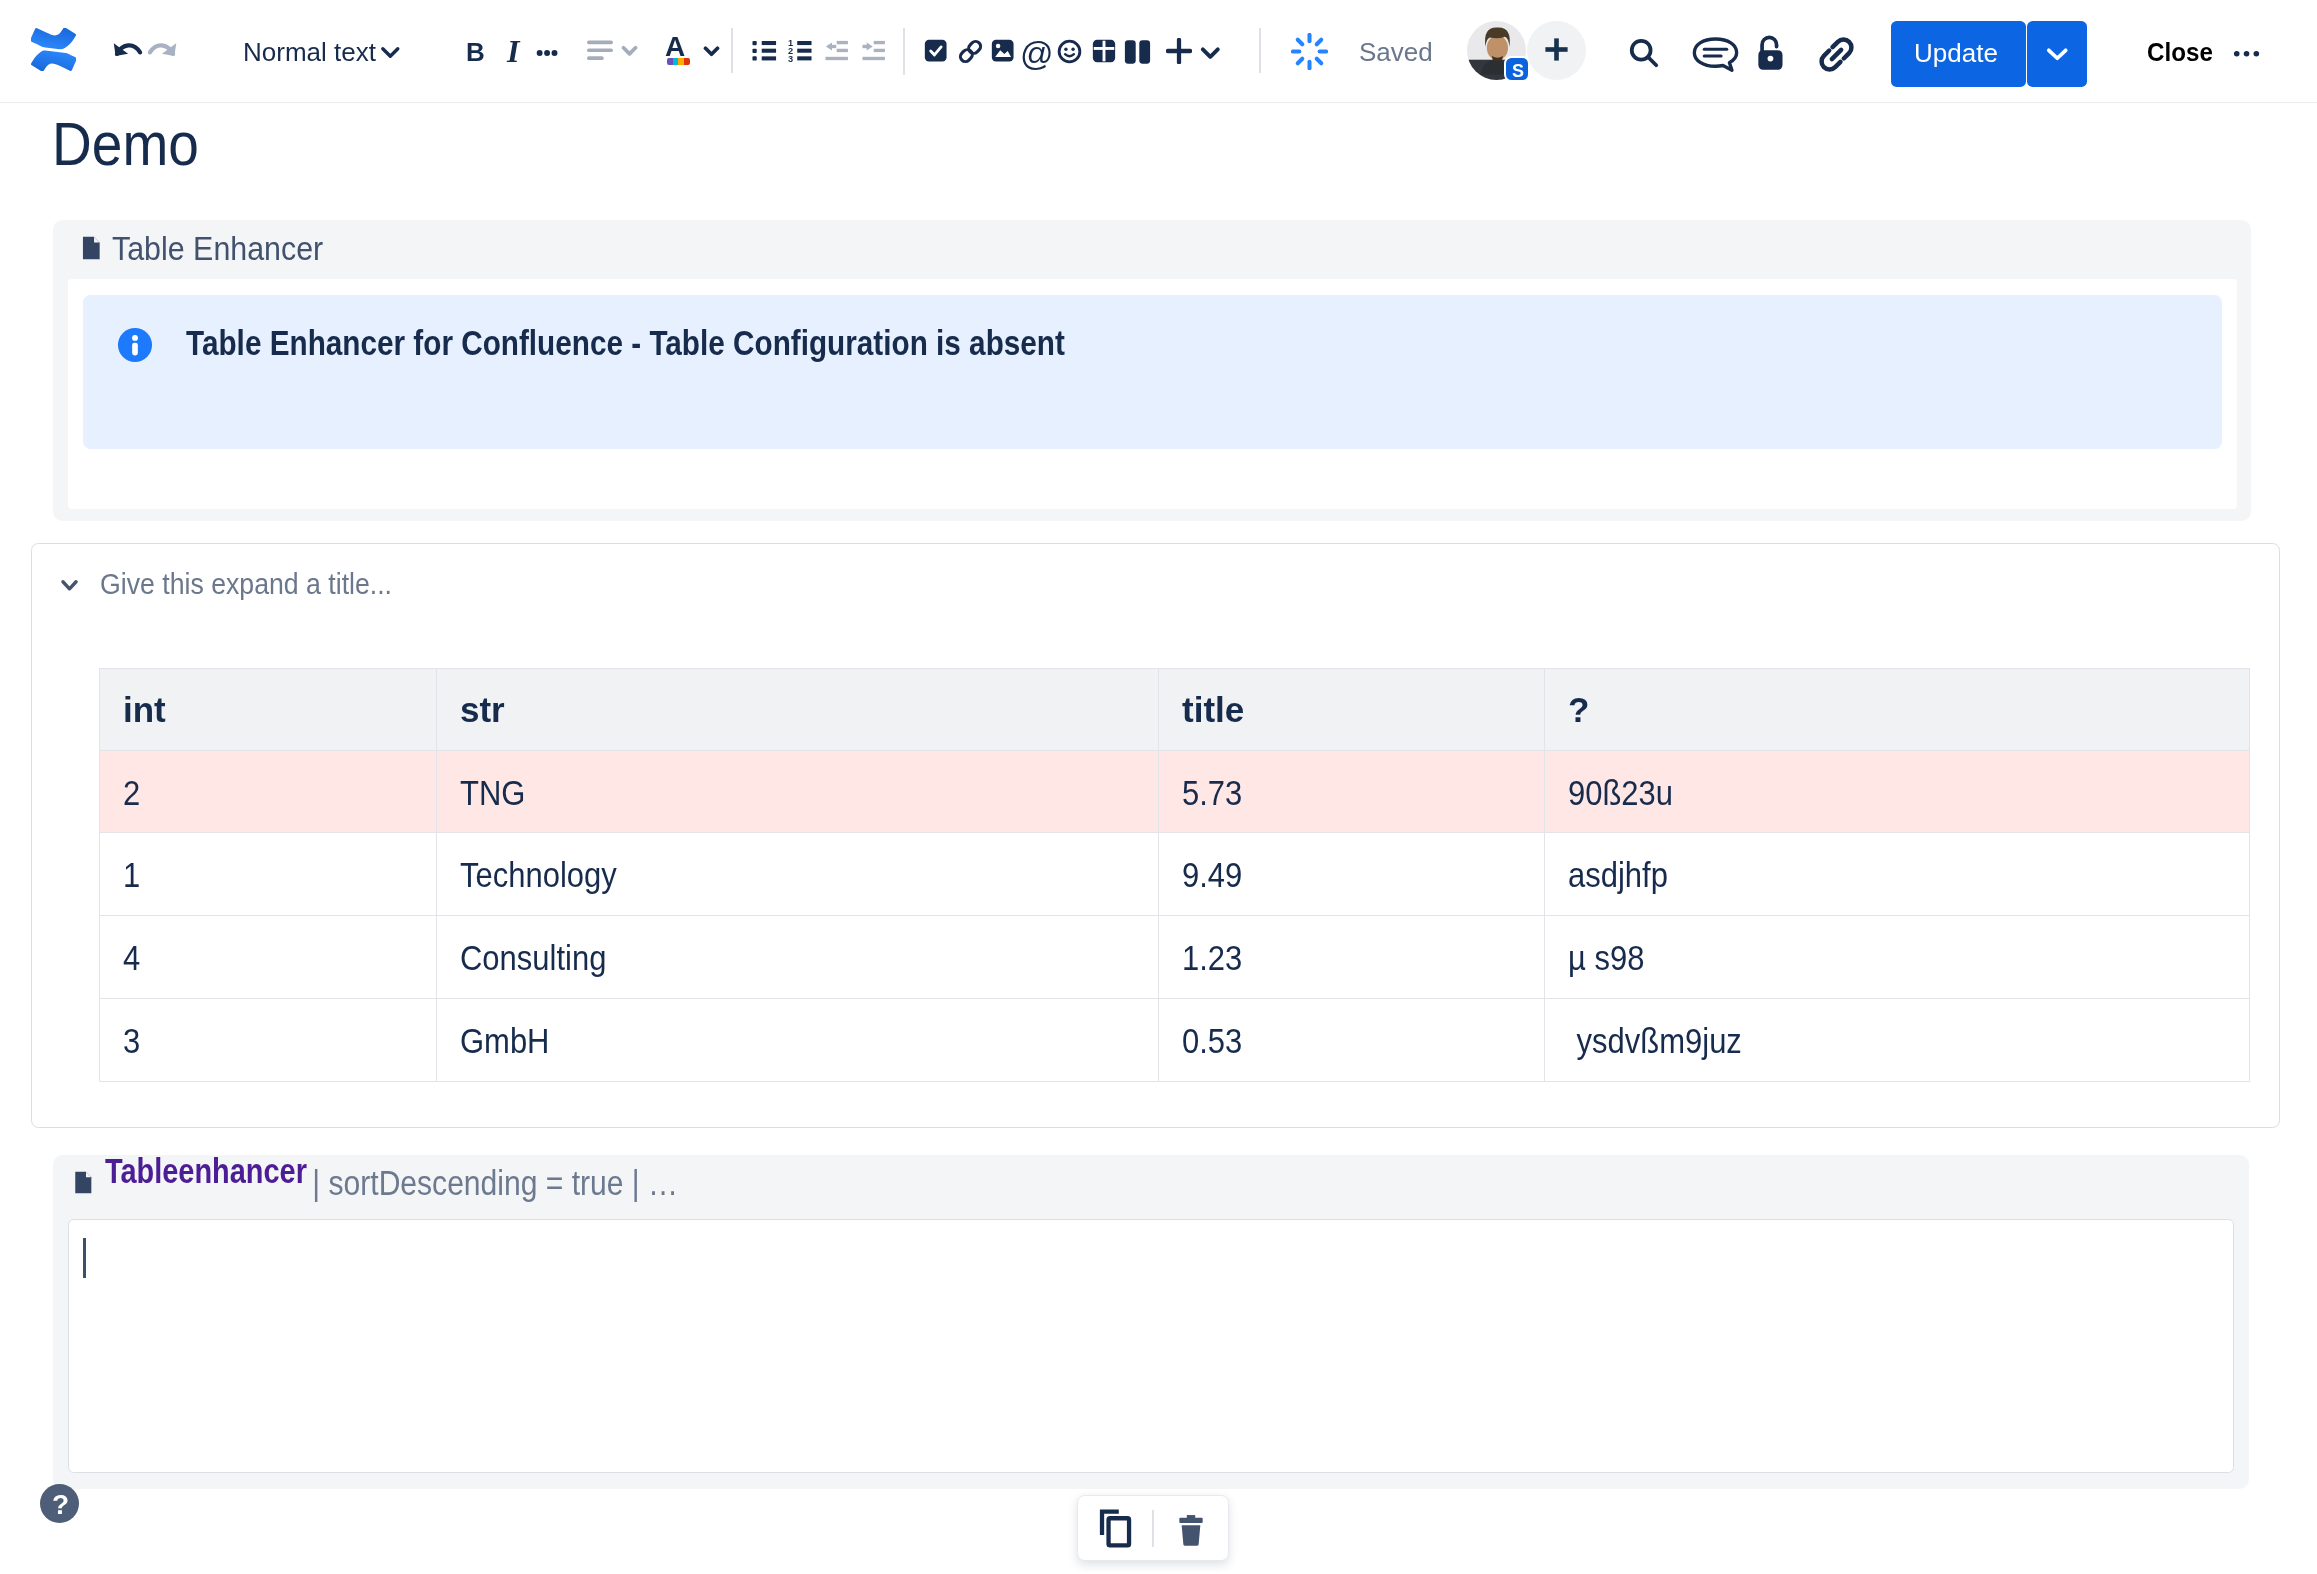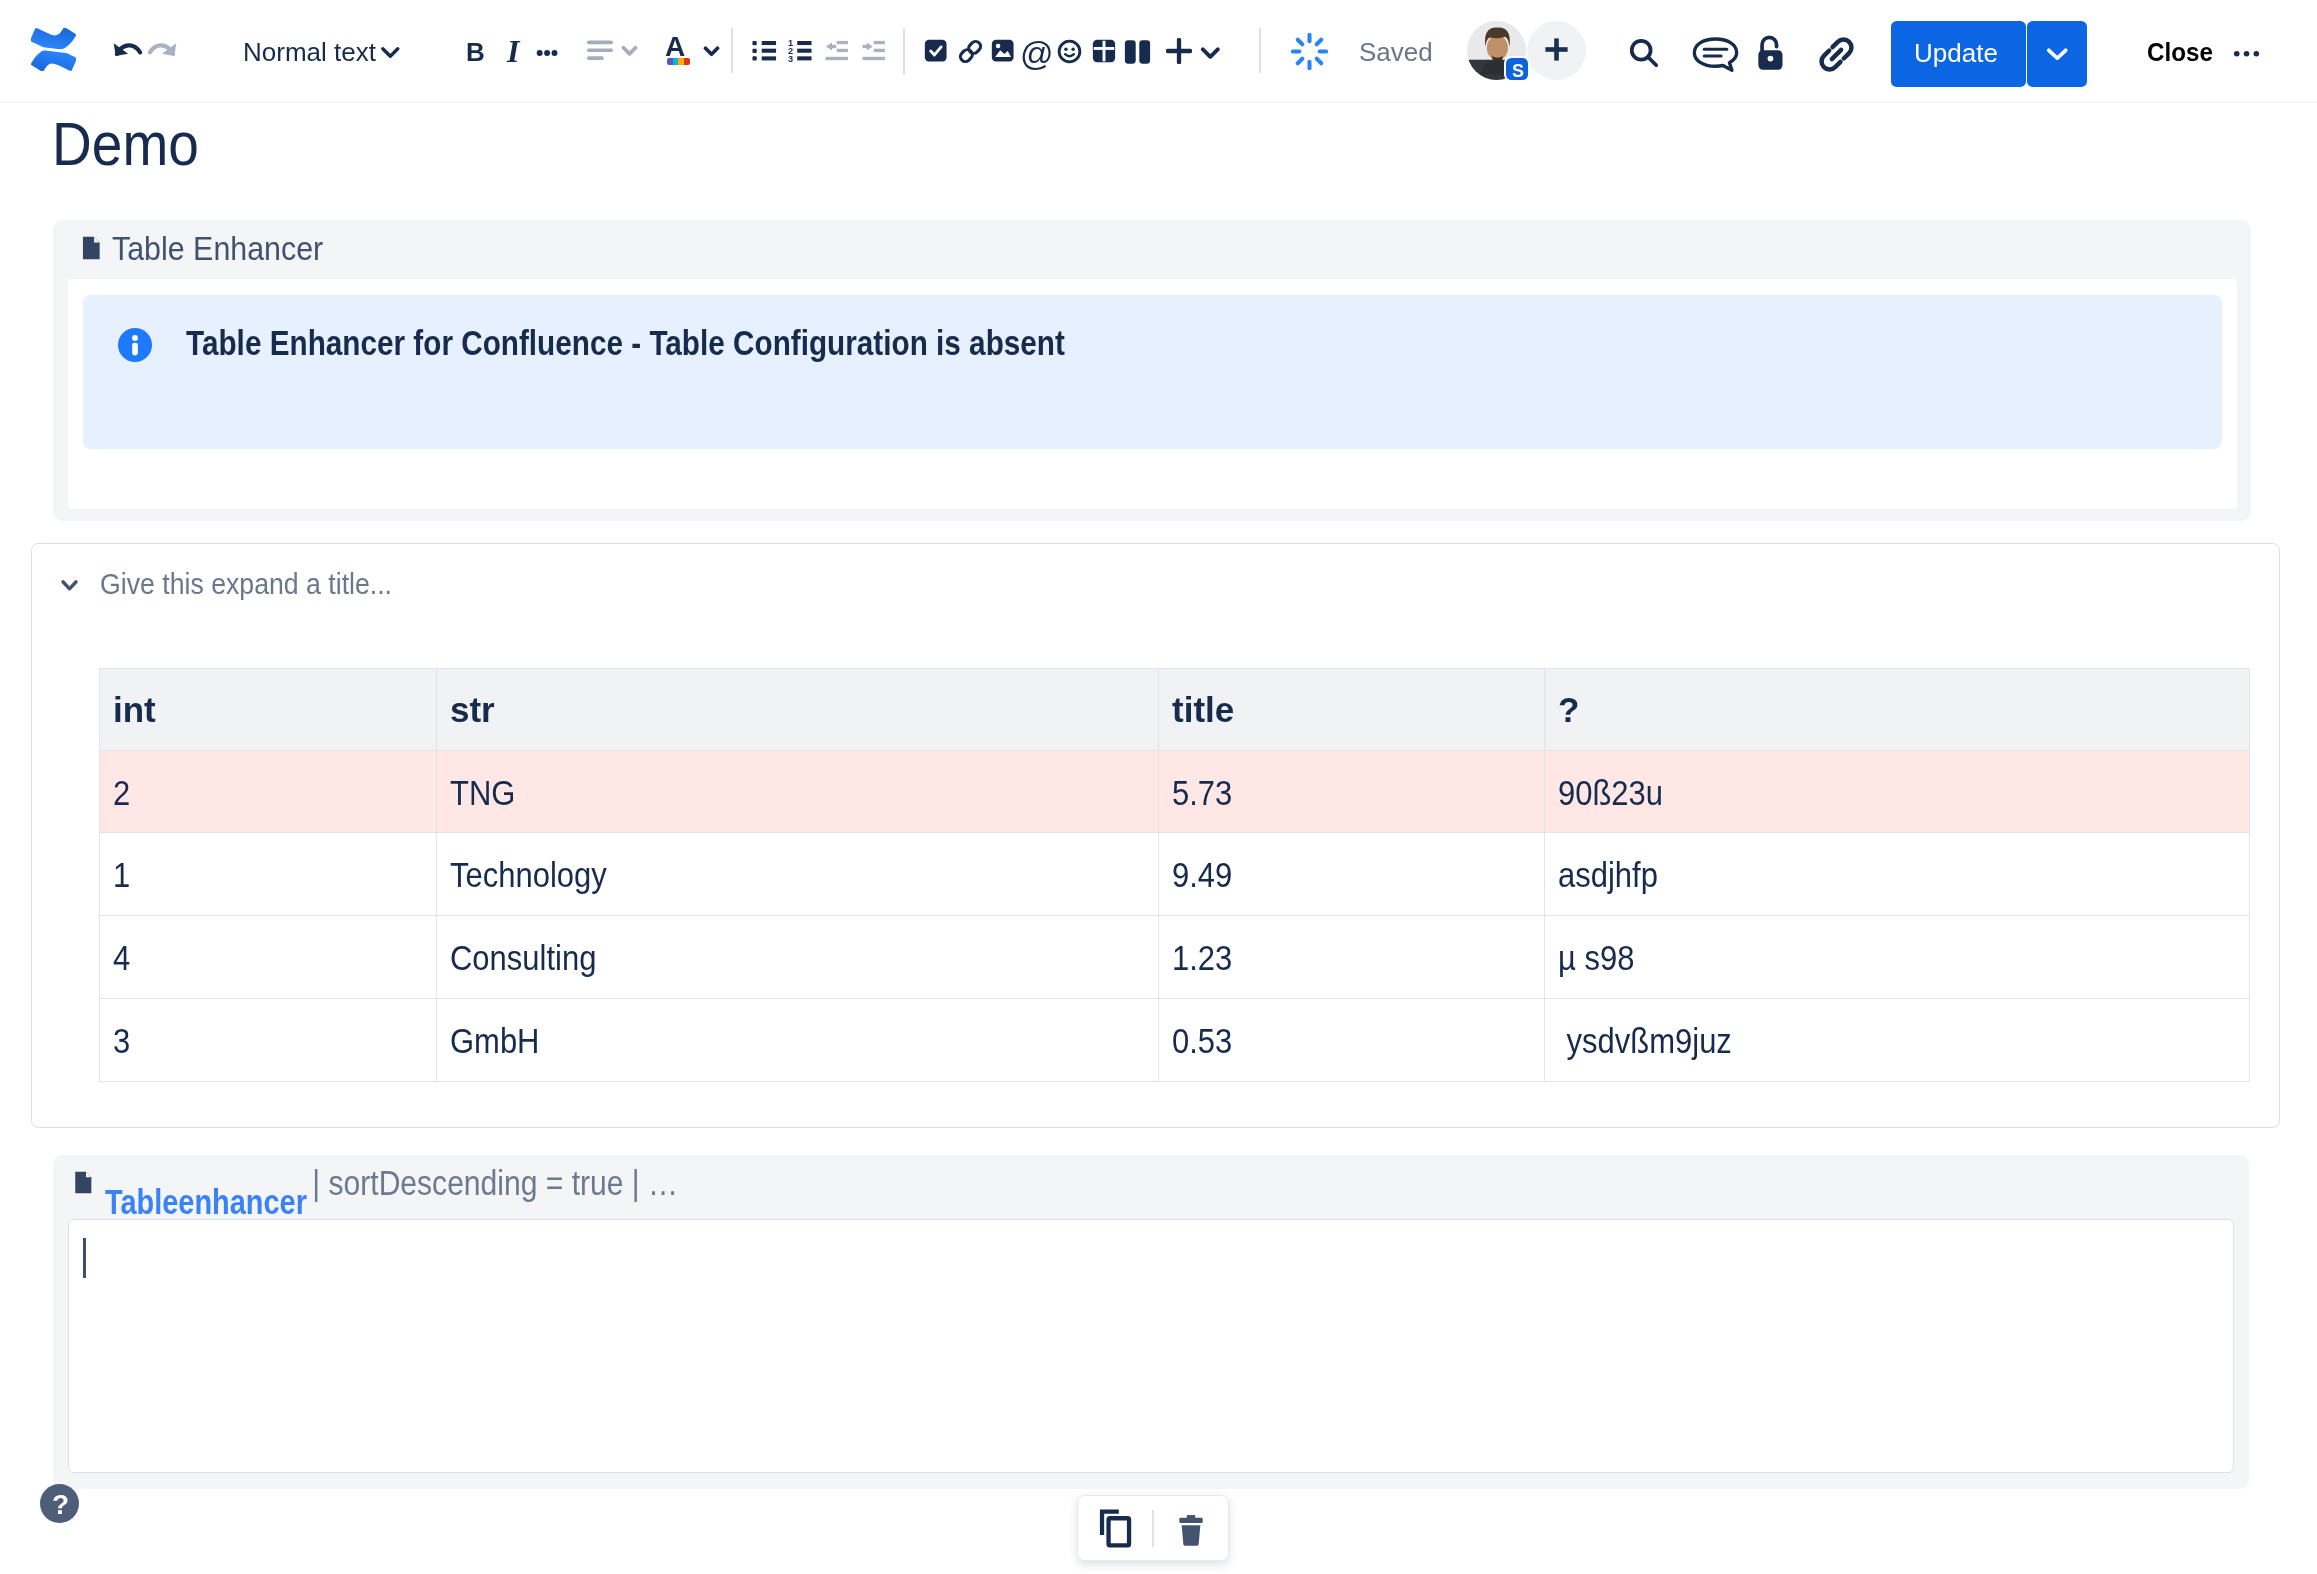--- a/index.html
+++ b/index.html
@@ -300,21 +300,21 @@
           <td class="tc"><span class="cx">&nbsp;ysdvßm9juz</span></td>
     </tr>
   </tbody>
     </table>
 
   <div class="abs" style="left:53px;top:1155px;width:2196px;height:334px;background:#F4F5F7;border-radius:9.4px;"></div>
   <svg class="abs" style="left:73px;top:1170px;" width="20.6" height="25" viewBox="0 0 22 28">
     <path d="M2 2 L14 2 L20 8 L20 26 L2 26 Z" fill="#344563"></path>
     <path d="M14 2 L14 8 L20 8 Z" fill="#F4F5F7"></path>
   </svg>
-  <div class="abs txt" style="left:105px;top:1184px;font-size:35px;color:#3b82f6;font-weight:700;"><span class="sx" style="transform:scaleX(0.826);">Tableenhancer</span></div>
+  <div class="abs txt" style="left:105px;top:1153px;font-size:35px;color:#4c1d95;font-weight:700;"><span class="sx" style="transform:scaleX(0.826);">Tableenhancer</span></div>
   <div class="abs txt" style="left:304px;top:1165px;font-size:35px;color:#6C798F;"><span class="sx" style="transform:scaleX(0.859);"> | sortDescending = true | …</span></div>
   <div class="abs" style="left:68px;top:1219px;width:2166px;height:254px;background:#fff;border:1.9px solid #DCE0E6;border-radius:5.6px;"></div>
   <div class="abs" style="left:83px;top:1238px;width:3.3px;height:40px;background:#3E4F6B;"></div>
 
   <div class="abs" style="left:40px;top:1484px;width:39px;height:39px;border-radius:50%;background:#4E5E78;"></div>
   <div class="abs txt" style="left:52px;top:1491px;font-size:28px;font-weight:700;color:#fff;">?</div>
 
   <div class="abs" style="left:1077px;top:1495px;width:152px;height:66px;background:#fff;border:1.9px solid #E7E9EE;border-radius:7.5px;box-shadow:0 3.7px 9.4px rgba(9,30,66,0.13);"></div>
   <svg class="abs" style="left:1098px;top:1508px;" width="36" height="41" viewBox="0 0 38 44">
     <path d="M4 29 L4 4 L22 4" stroke="#172B4D" stroke-width="4.6" fill="none"></path>
@@ -323,17 +323,17 @@
   <div class="abs" style="left:1152px;top:1510px;width:1.9px;height:37px;background:#DFE1E6;"></div>
   <svg class="abs" style="left:1177px;top:1513px;" width="28" height="34" viewBox="0 0 30 36">
     <path d="M10.5 2 L19.5 2 L19.5 6 L10.5 6 Z" fill="#44546F"></path>
     <rect x="2.5" y="5" width="25" height="5.5" rx="1" fill="#44546F"></rect>
     <path d="M5 13 L25 13 L23.2 33.2 q-0.15 1.8 -2 1.8 L8.8 35 q-1.85 0 -2,-1.8 Z" fill="#44546F"></path>
   </svg>
 
 </div>
 <style>
   td.th { font-weight:700; }
-  td.th, td.tc { border:1.9px solid #E2E4E9; padding-left:13px; vertical-align:middle; }
+  td.th, td.tc { border:1.9px solid #E2E4E9; padding-left:23px; vertical-align:middle; }
   td.tc { padding-top:2.8px; }
   span.cx { display:inline-block; transform:scaleX(0.885); transform-origin:0 0; white-space:pre; }
 </style>
 
 
 </body></html>

